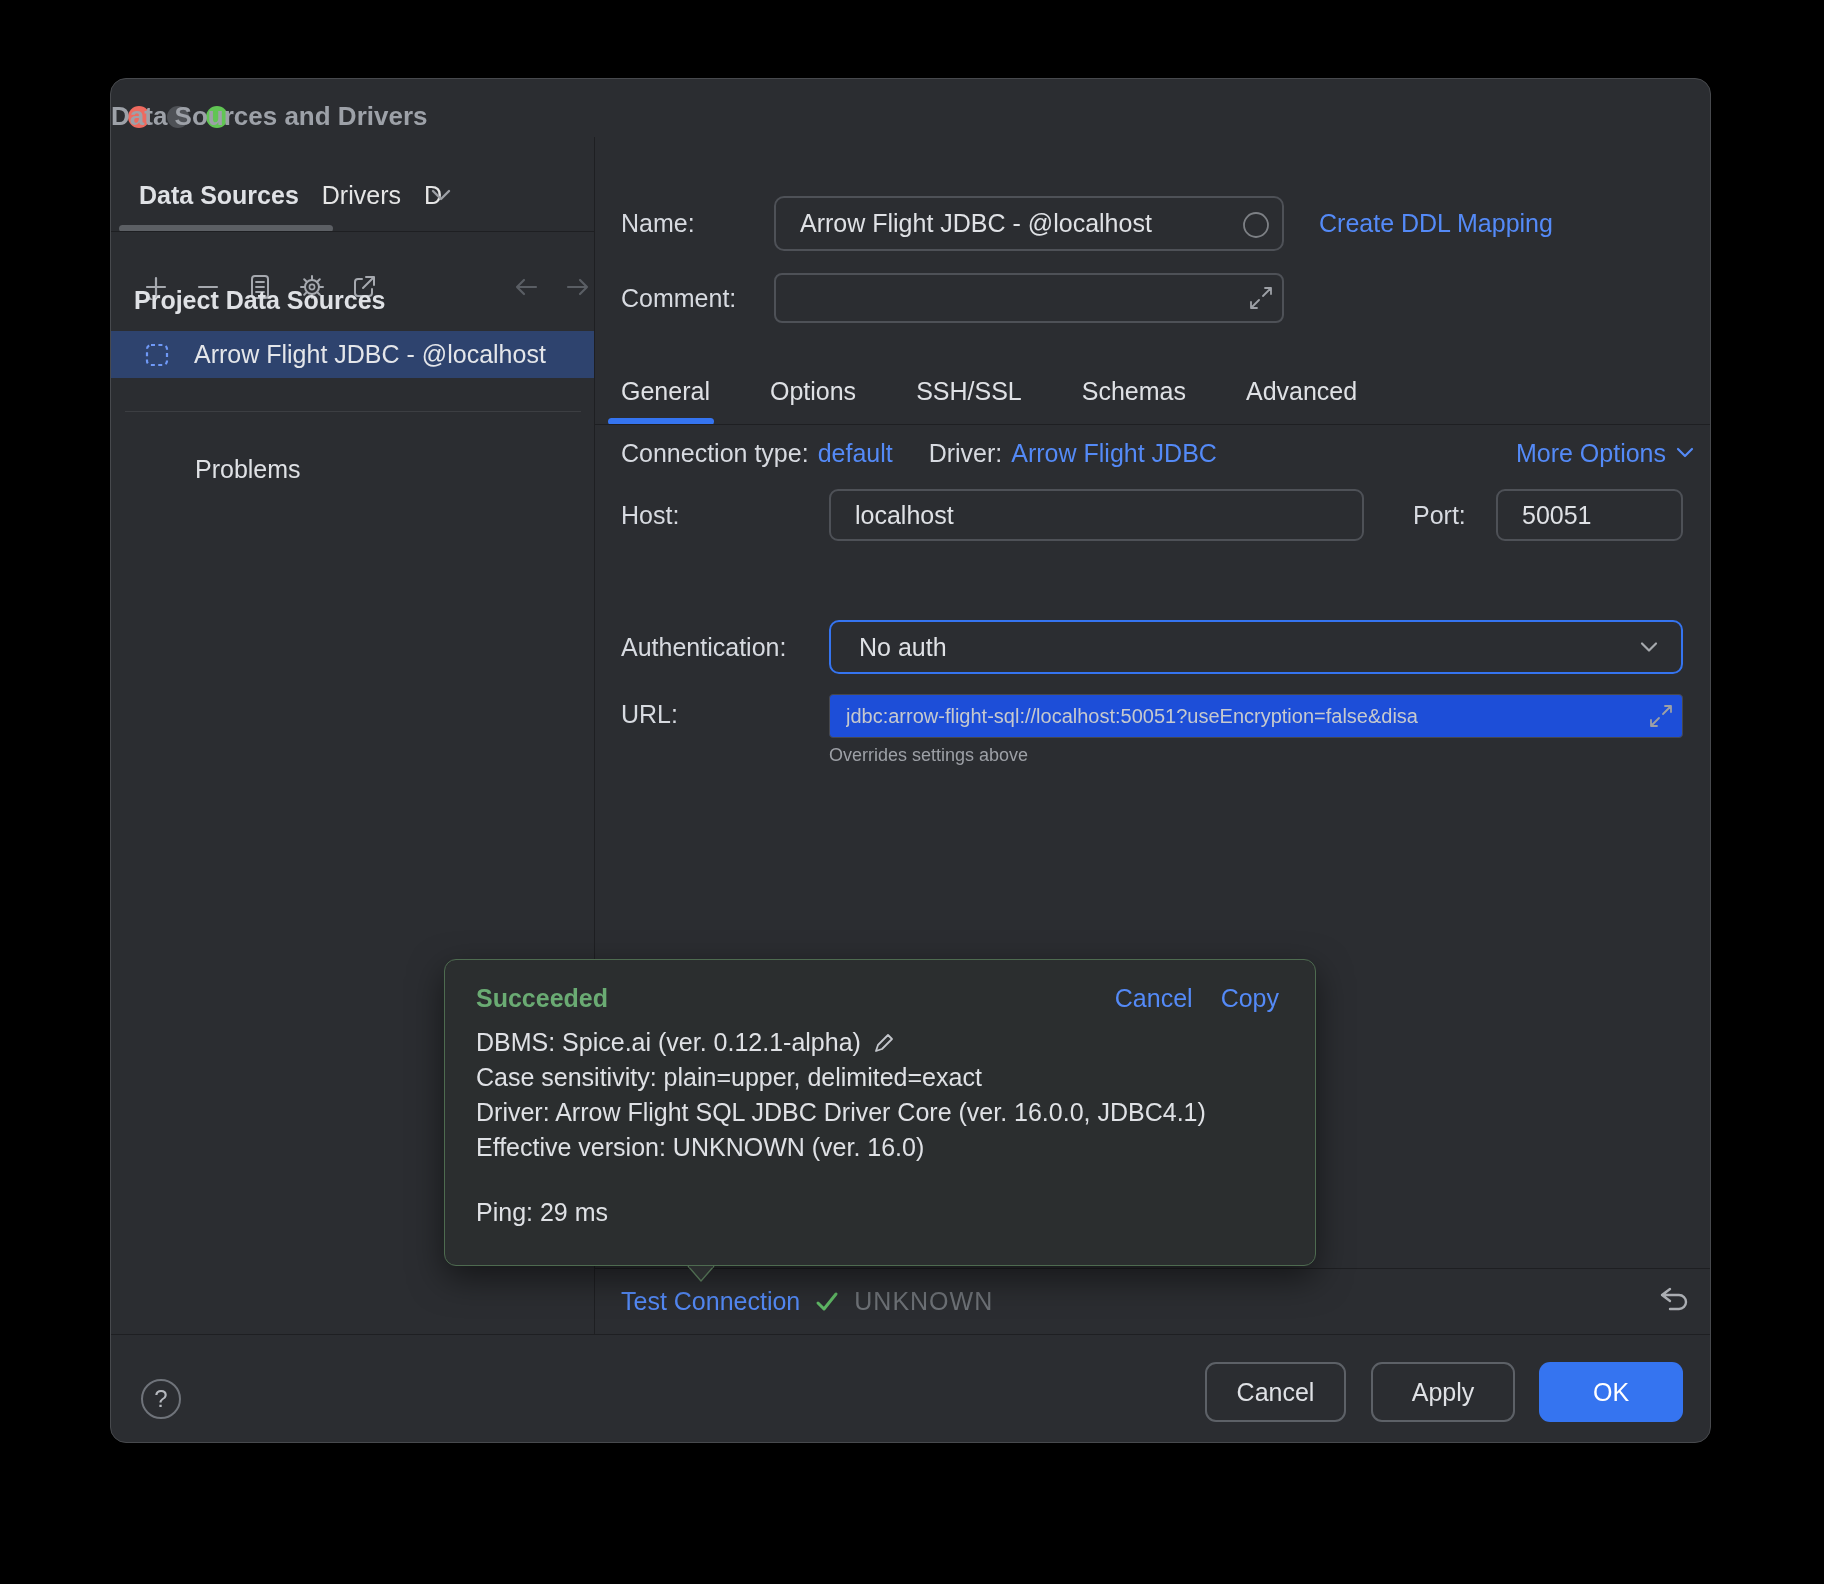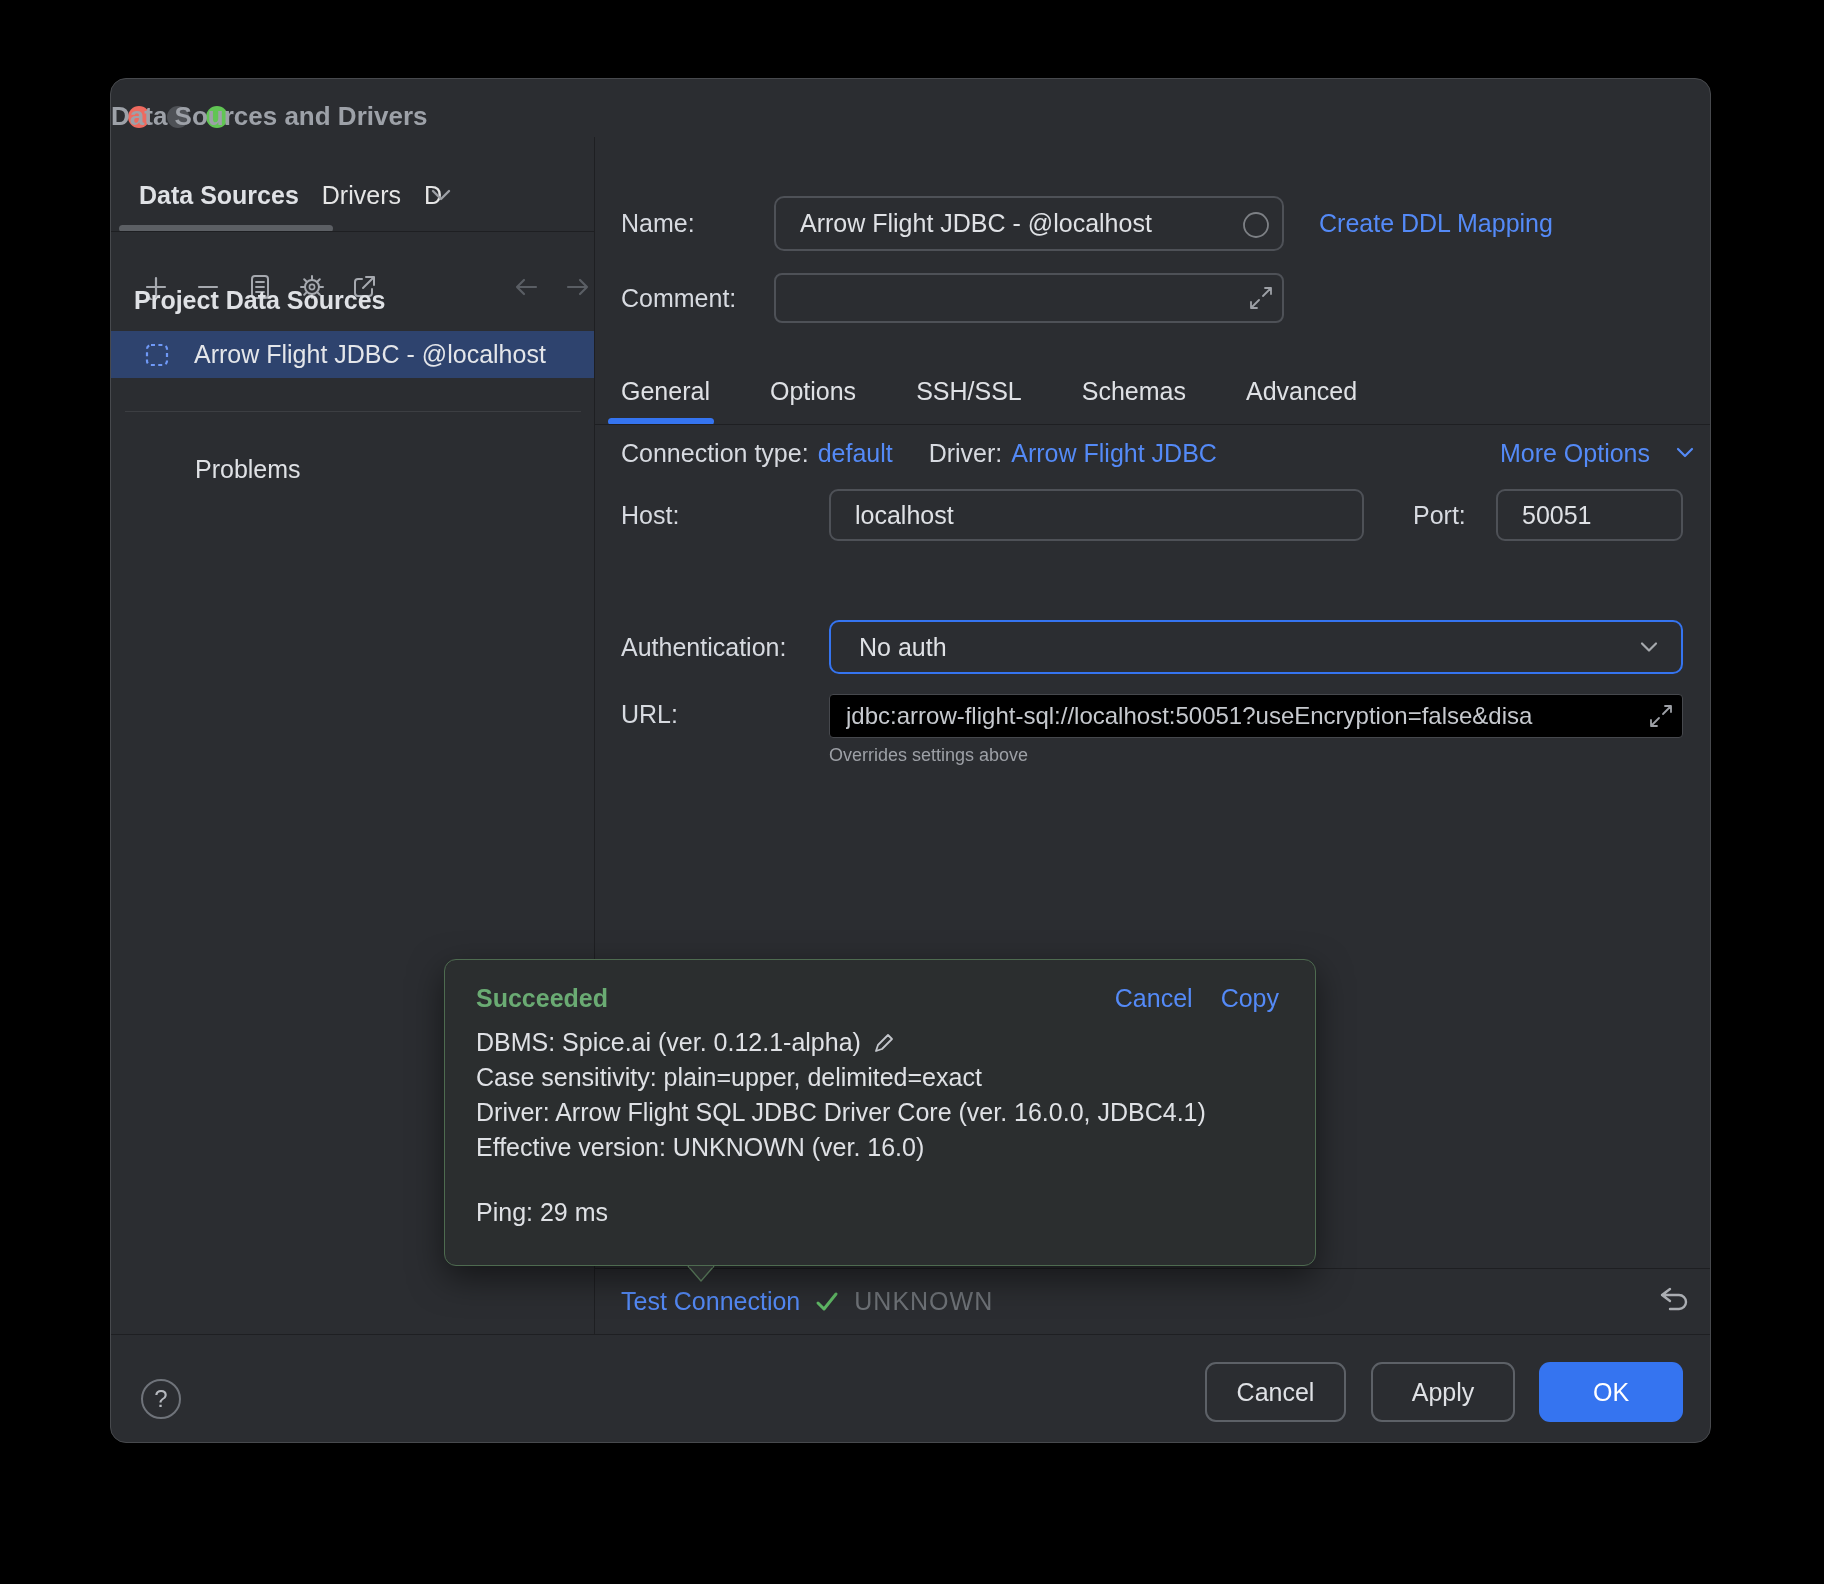--- a/index.html
+++ b/index.html
@@ -40,26 +40,26 @@
   .link{color:#548af7;font-size:25px;white-space:nowrap;}
   .ddl-link{position:absolute;left:1208px;top:129px;height:30px;line-height:30px;}
   .comment-input{left:663px;top:194px;width:510px;height:50px;border-radius:8px;}
   .expand-ico{position:absolute;right:8px;top:50%;transform:translateY(-50%);}
   .form-tabs{position:absolute;left:510px;top:292px;height:40px;display:flex;align-items:center;gap:60px;}
   .form-tab{font-size:25px;color:#dfe1e5;white-space:nowrap;}
   .tab-underline{position:absolute;left:497px;top:339px;width:106px;height:7px;border-radius:4px;background:#3574f0;}
   .panel-hairline{position:absolute;left:483px;top:345px;width:1118px;height:1px;background:#1e1f22;}
   .conn-row{position:absolute;left:510px;top:356px;height:36px;display:flex;align-items:center;gap:9px;font-size:25px;color:#d7dae0;white-space:nowrap;}
   .conn-gap{width:18px;}
-  .more-opt{position:absolute;right:16px;top:356px;height:36px;display:flex;align-items:center;gap:26px;}
+  .more-opt{position:absolute;right:16px;top:356px;height:36px;display:flex;align-items:center;gap:10px;}
   .host-input{left:718px;top:410px;width:535px;height:52px;padding:0 24px;border-radius:9px;}
   .port-input{left:1385px;top:410px;width:187px;height:52px;padding:0 24px;border-radius:9px;}
   .auth-dd{left:718px;top:541px;width:854px;height:54px;padding:0 28px;border:2.5px solid #3574f0;border-radius:10px;}
   .dd-chevron{position:absolute;right:22px;top:50%;transform:translateY(-50%);color:#a6a9ad;}
-  .url-input{left:718px;top:615px;width:854px;height:44px;padding:0 40px 0 16px;border-radius:4px;border:1.5px solid #46484d;background:#000000;color:#c6c9ce;font-size:24px;}
+  .url-input{left:718px;top:615px;width:854px;height:44px;padding:0 40px 0 16px;border-radius:4px;border:1.5px solid #46484d;background:#1d4ed8;color:#c6c9ce;font-size:20px;}
   .url-text{white-space:nowrap;overflow:hidden;width:100%;}
   .url-hint{position:absolute;left:718px;top:666px;font-size:18px;color:#9da0a6;}
   
   .popup{position:absolute;left:333px;top:880px;width:872px;height:307px;background:#2b2e2f;border:1px solid #4e6b50;
          border-radius:12px;z-index:6;box-shadow:0 12px 34px rgba(0,0,0,.5);padding:24px 36px 0 31px;}
   .popup-head{display:flex;align-items:center;}
   .popup-status{font-size:25px;font-weight:600;color:#6aab73;}
   .popup-links{margin-left:auto;display:flex;gap:28px;}
   .popup-line{font-size:25px;color:#dfe1e5;line-height:35px;white-space:nowrap;}
   .popup-line.first{margin-top:12px;display:flex;align-items:center;gap:10px;}

